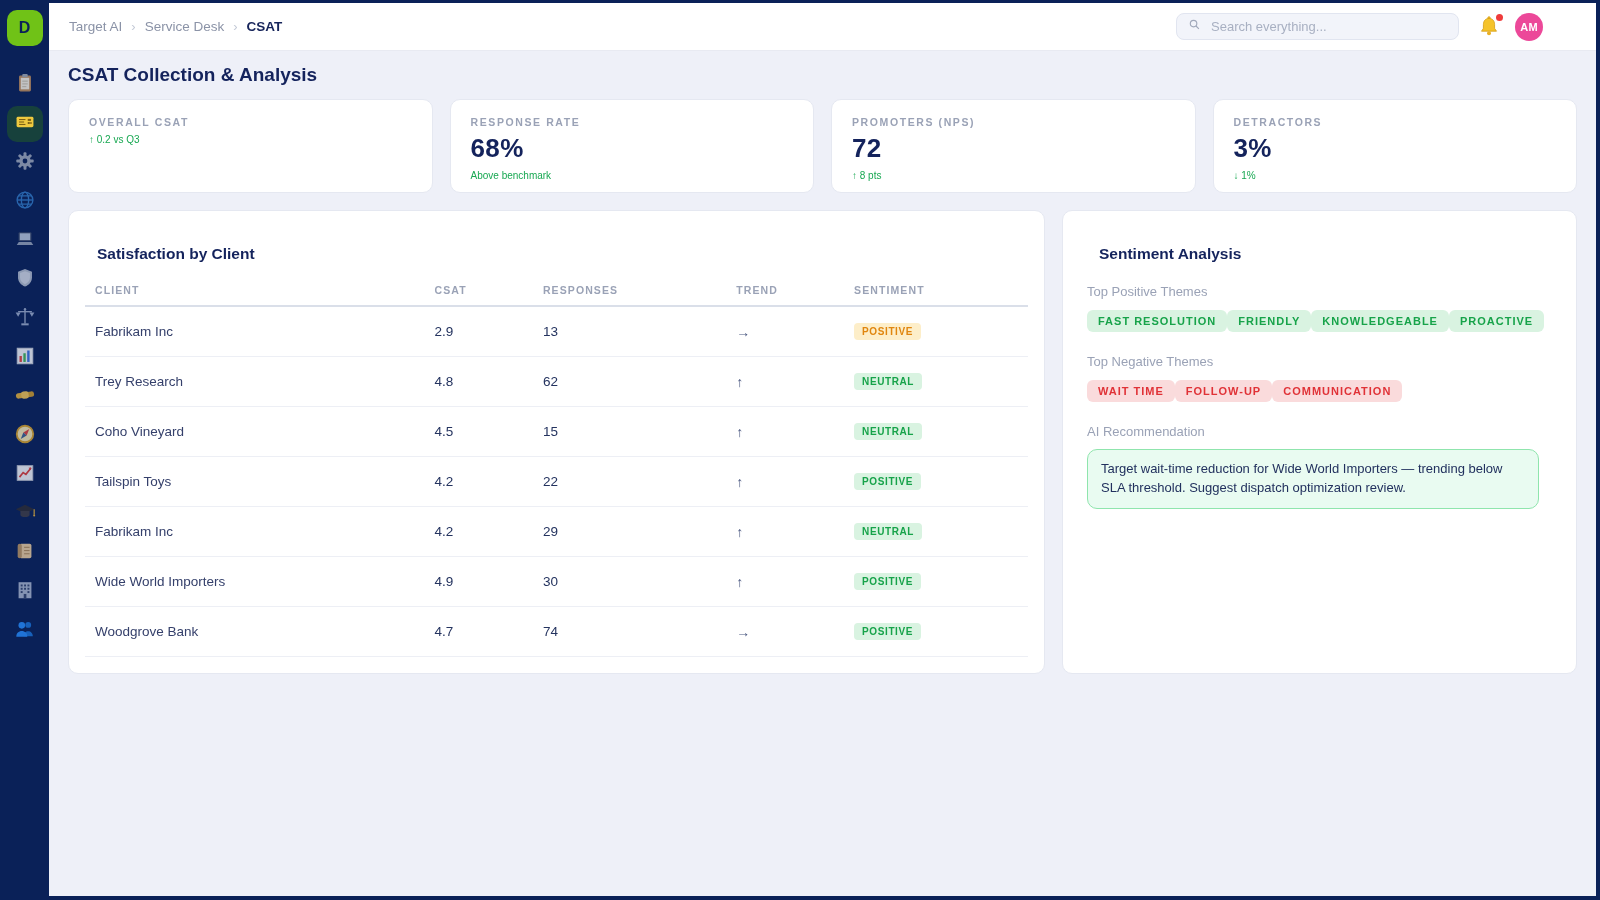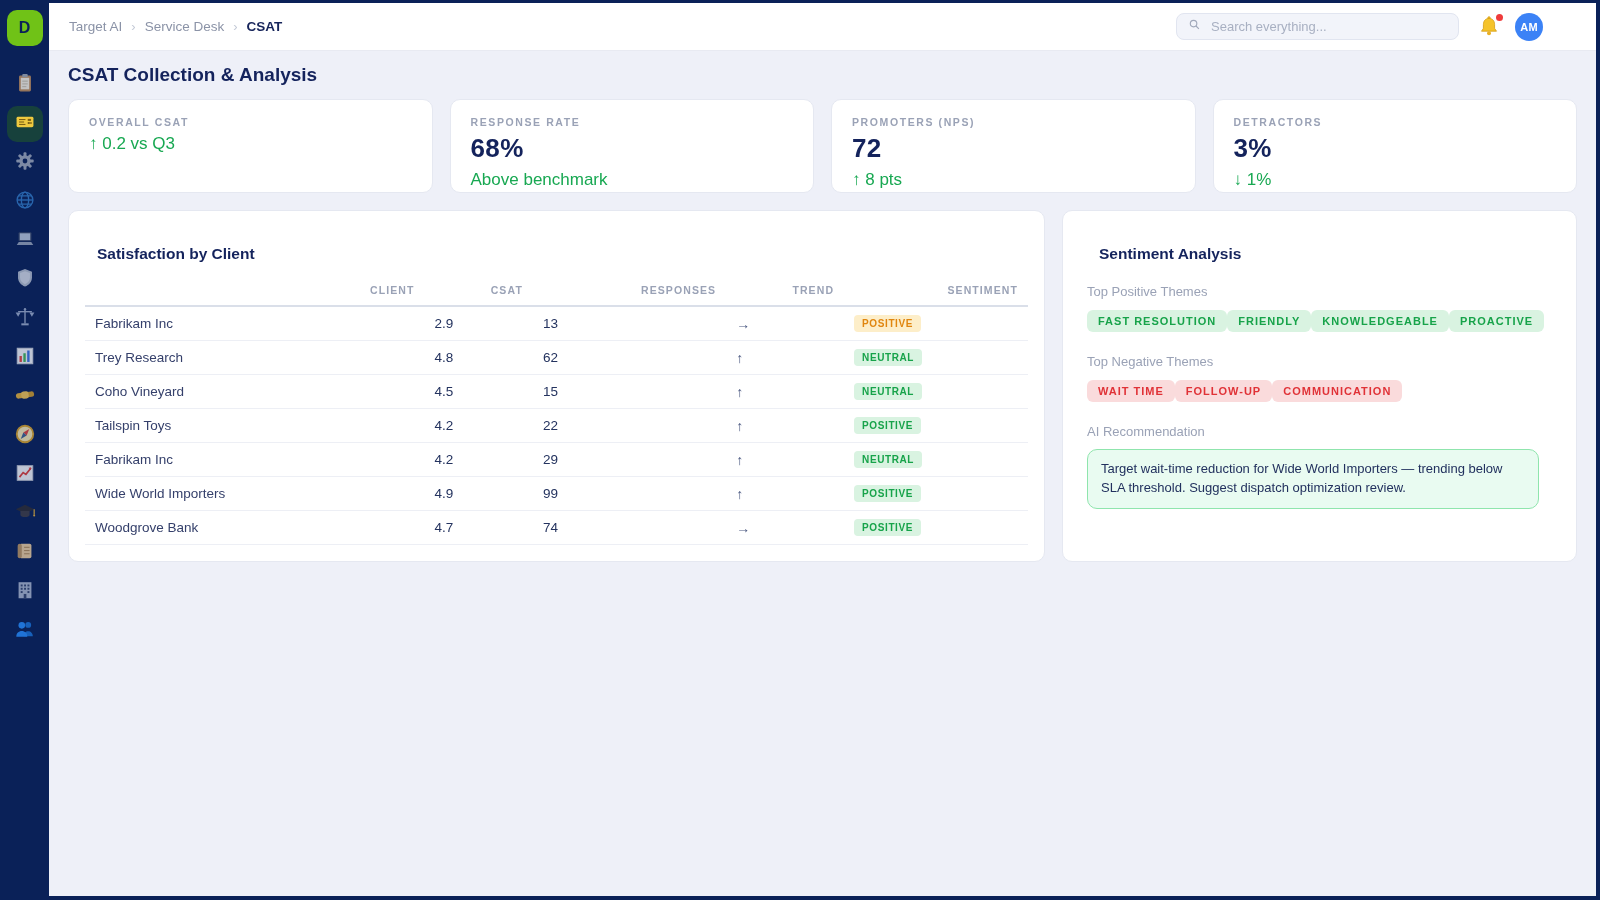--- a/index.html
+++ b/index.html
@@ -22,41 +22,41 @@
   .breadcrumb{display:flex;align-items:center;gap:9px;font-size:13.5px;}
   .crumb{color:#8b93a7;cursor:pointer;}
   .crumb.current{color:#16245a;font-weight:bold;cursor:default;}
   .bc-sep{color:#c3c9d6;font-size:13px;}
   .top-spacer{flex:1;}
   .search{width:283px;height:27px;background:#f2f4fa;border:1px solid #e1e5f0;border-radius:8px;display:flex;align-items:center;padding:0 10px;gap:7px;}
   .search input{border:none;background:transparent;outline:none;font-size:13px;color:#4a5470;width:100%;font-family:"Liberation Sans",sans-serif;}
   .search input::placeholder{color:#a8b0c2;}
   .bell{margin-left:18px;position:relative;width:24px;height:24px;cursor:pointer;}
   .bell .dot{position:absolute;top:-1px;right:-2px;width:7px;height:7px;border-radius:50%;background:#ef3b3b;}
-  .avatar{margin-left:14px;width:28px;height:28px;border-radius:50%;background:#3b82f6;color:#fff;font-size:11px;font-weight:bold;display:flex;align-items:center;justify-content:center;cursor:pointer;letter-spacing:.3px;}
+  .avatar{margin-left:14px;width:28px;height:28px;border-radius:50%;background:#ec4899;color:#fff;font-size:11px;font-weight:bold;display:flex;align-items:center;justify-content:center;cursor:pointer;letter-spacing:.3px;}
 
   .page{flex:1;padding:13px 19px;overflow:hidden;}
   .page-title{font-size:19px;color:#14235c;margin:0 0 13px;font-weight:bold;}
 
   
   .stats{display:grid;grid-template-columns:repeat(4,1fr);gap:17px;}
   .stat-card{background:#fff;border:1px solid #e5e8f1;border-radius:10px;padding:16px 20px;height:94px;}
   .stat-label{font-size:10.5px;color:#9aa2b6;letter-spacing:1.6px;font-weight:bold;}
   .stat-value{font-size:26px;font-weight:bold;color:#14235c;margin-top:5px;letter-spacing:.4px;}
-  .stat-delta{font-size:17px;color:#18a852;margin-top:6px;}
+  .stat-delta{font-size:10px;color:#18a852;margin-top:6px;}
 
   
   .bottom{display:grid;grid-template-columns:977fr 515fr;gap:17px;margin-top:17px;}
   .panel{background:#fff;border:1px solid #e5e8f1;border-radius:10px;min-height:324px;}
   .panel-title{font-size:15.5px;color:#14235c;margin:12px;font-weight:bold;}
 
   .table-panel{padding:22px 16px 16px;}
   table{width:100%;border-collapse:collapse;margin-top:12px;}
-  th{font-size:10.5px;color:#9aa2b6;letter-spacing:1.1px;text-align:right;font-weight:bold;padding:9px 10px;border-bottom:2px solid #dadfe9;}
-  td{font-size:13.5px;color:#35406b;padding:8px 10px;border-bottom:1px solid #edeff5;}
+  th{font-size:10.5px;color:#9aa2b6;letter-spacing:1.1px;text-align:left;font-weight:bold;padding:9px 10px;border-bottom:2px solid #dadfe9;}
+  td{font-size:13.5px;color:#35406b;padding:16px 10px;border-bottom:1px solid #edeff5;}
   td.num{color:#24335f;}
   td.trend{font-size:14px;color:#4a5880;}
   .badge{display:inline-block;padding:3px 8px;border-radius:4px;font-size:10px;font-weight:bold;letter-spacing:.6px;}
   .badge[data-variant="amber"]{background:#fdeec9;color:#e0860f;}
   .badge[data-variant="green"]{background:#d9f3e1;color:#17a34a;}
 
   .sentiment-panel{padding:22px 24px;}
   .sub-label{font-size:13px;color:#9aa2b6;margin-top:22px;}
   .sub-label.first{margin-top:21px;}
   .tags{display:flex;margin-top:11px;flex-wrap:wrap;}
@@ -348,21 +348,21 @@
               <tr>
                 <td>Fabrikam Inc</td>
                 <td class="num">4.2</td>
                 <td class="num">29</td>
                 <td class="trend">↑</td>
                 <td><span class="badge" data-variant="green">NEUTRAL</span></td>
               </tr>
               <tr>
                 <td>Wide World Importers</td>
                 <td class="num">4.9</td>
-                <td class="num">99</td>
+                <td class="num">30</td>
                 <td class="trend">↑</td>
                 <td><span class="badge" data-variant="green">POSITIVE</span></td>
               </tr>
               <tr>
                 <td>Woodgrove Bank</td>
                 <td class="num">4.7</td>
                 <td class="num">74</td>
                 <td class="trend">→</td>
                 <td><span class="badge" data-variant="green">POSITIVE</span></td>
               </tr>

